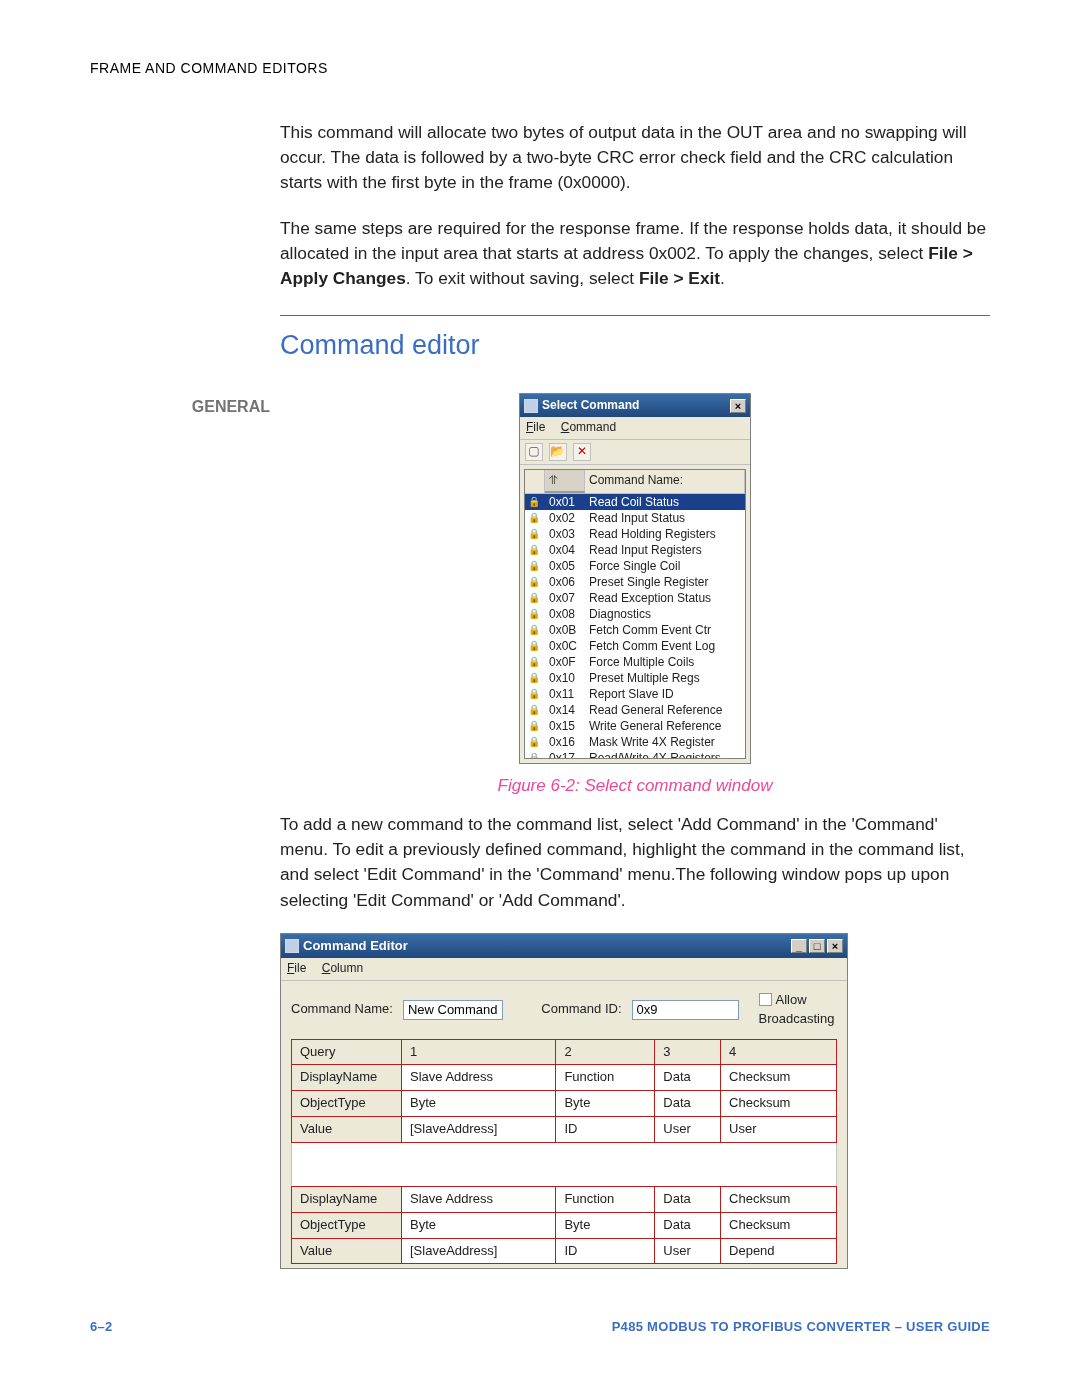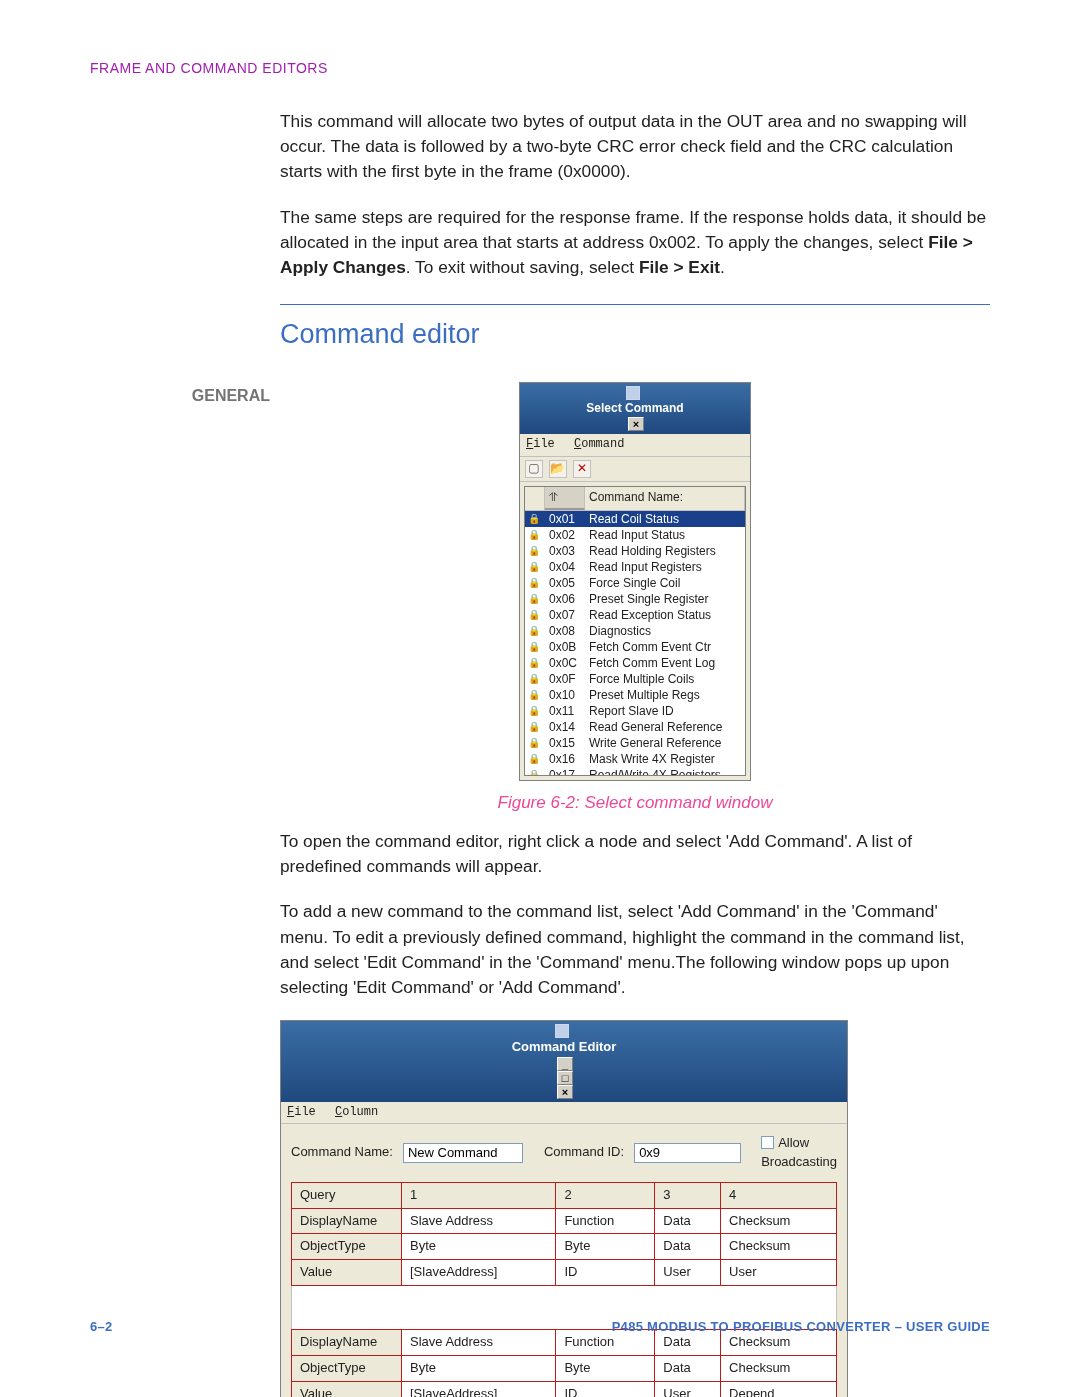--- a/index.html
+++ b/index.html
@@ -9,23 +9,23 @@
     width: 1080px;
     height: 1397px;
     position: relative;
     font-size: 17.3px;
     color: #222;
     line-height: 1.45;
   }
   .page { padding: 58px 90px 0 90px; }
   .header-bar {
     font-size: 14px;
-    color: #a21caf;
+    color: #000000;
     letter-spacing: .5px;
-    margin-bottom: 31px;
+    margin-bottom: 42px;
   }
   .body-col { margin-left: 190px; }
   .para { margin-bottom: 20px; }
   .bold { font-weight: bold; }
   .hr { border: none; border-top: 1.5px solid #3b6ec2; margin: 24px 0 6px 0; }
   .section-title {
     color: #3b6ec2;
     font-size: 27px;
     font-weight: normal;
     margin: 10px 0 28px 0;
@@ -68,35 +68,34 @@
     font-size: 12px;
   }
   .titlebar {
     background: linear-gradient(#3a6ea5,#1f487e);
     color: #fff;
     padding: 3px 4px;
     display: flex;
     align-items: center;
     font-weight: bold;
     font-size: 12px;
-    flex-direction: column;
   }
   .titlebar .ico { width:14px; height:14px; background:#c0d0e8; margin-right:4px; border:1px solid #fff3; }
   .titlebar .spacer { flex:1; }
   .tb-btn {
     width:16px; height:14px;
     background:#d4d0c8;
     border:1px solid #fff;
     border-right-color:#808080; border-bottom-color:#808080;
     margin-left:2px;
     font-size:11px; line-height:12px;
     text-align:center; color:#000;
     font-family: Arial, sans-serif;
   }
-  .menubar { padding:2px 6px; background:#ece9d8; border-bottom:1px solid #c0c0c0; font-size:12px;font-family:Liberation Mono, monospace;}
+  .menubar { padding:2px 6px; background:#ece9d8; border-bottom:1px solid #c0c0c0; font-size:12px;}
   .menubar span { margin-right:12px; }
   .menubar u { text-decoration: underline; }
   .toolbar {
     padding:3px 5px; background:#ece9d8; border-bottom:1px solid #c0c0c0;
     display:flex; gap:6px;
   }
   .tbtn { width:18px; height:18px; border:1px solid #c0c0c0; background:#f4f2eb; display:flex; align-items:center; justify-content:center; font-size:12px; color:#555;}
   .listbox {
     margin:4px; border:1px solid #808080; background:#fff;
     height:290px; overflow:hidden;
@@ -267,41 +266,40 @@
                 <span class="c-lock">🔒</span>
                 <span class="c-code">0x17</span>
                 <span class="c-name">Read/Write 4X Registers</span>
               </div>
             </div>
         </div>
       </div>
     </div>
     <div class="fig-caption">Figure 6-2: Select command window</div>
 
-    <p class="para">To open the command editor, right click a node and select 'Add Command'. A list of predefined commands will appear.</p>
     <p class="para">To add a new command to the command list, select 'Add Command' in the 'Command' menu. To edit a previously defined command, highlight the command in the command list, and select 'Edit Command' in the 'Command' menu.The following window pops up upon selecting 'Edit Command' or 'Add Command'.</p>
 
     <div class="cmd-wrap">
       <div class="win cmd-win">
         <div class="titlebar">
           <span class="ico"></span>
           <span>Command Editor</span>
           <span class="spacer"></span>
           <span class="tb-btn">_</span>
           <span class="tb-btn">□</span>
           <span class="tb-btn">×</span>
         </div>
         <div class="menubar">
           <span><u>F</u>ile</span>
           <span><u>C</u>olumn</span>
         </div>
         <div class="cmd-body">
           <div class="field-row">
             <label>Command Name:</label>
-            <input class="txt-in" style="width: 120px;" value="New Command">
+            <input class="txt-in" style="width: 100px;" value="New Command">
             <span style="width:30px"></span>
             <label>Command ID:</label>
             <input class="txt-in" style="width: 107px;" value="0x9">
             <span style="flex:1"></span>
             <span><span class="chk"></span><span>Allow Broadcasting</span></span>
           </div>
 
           <table class="tbl">
             <tbody>
                 <tr>

